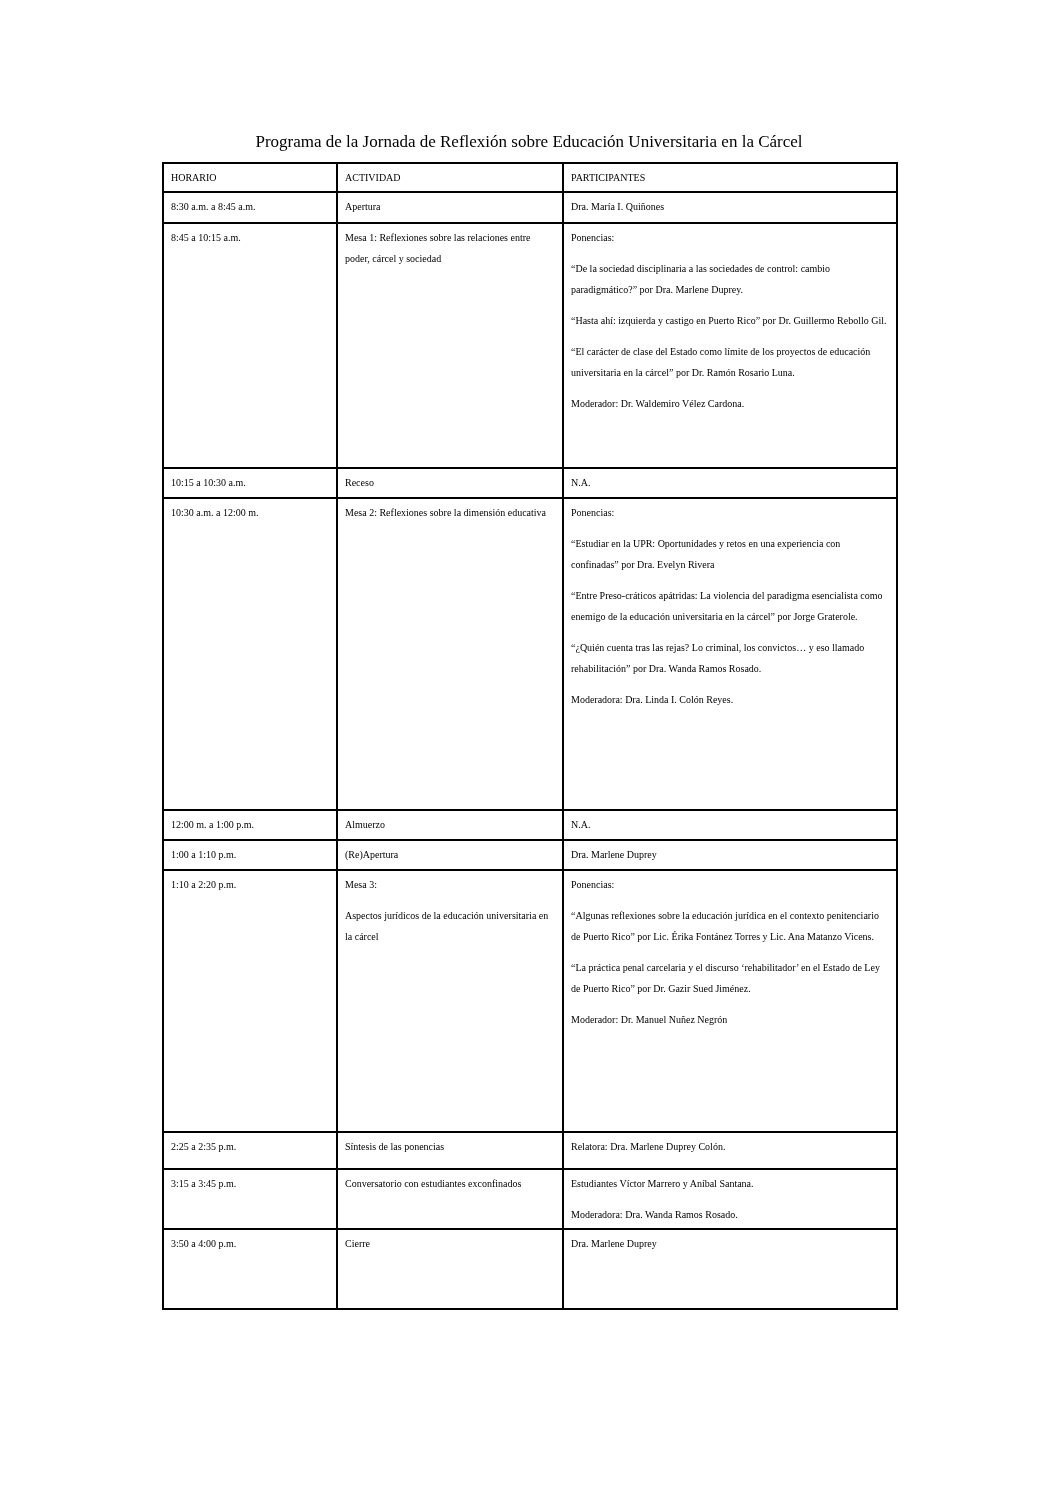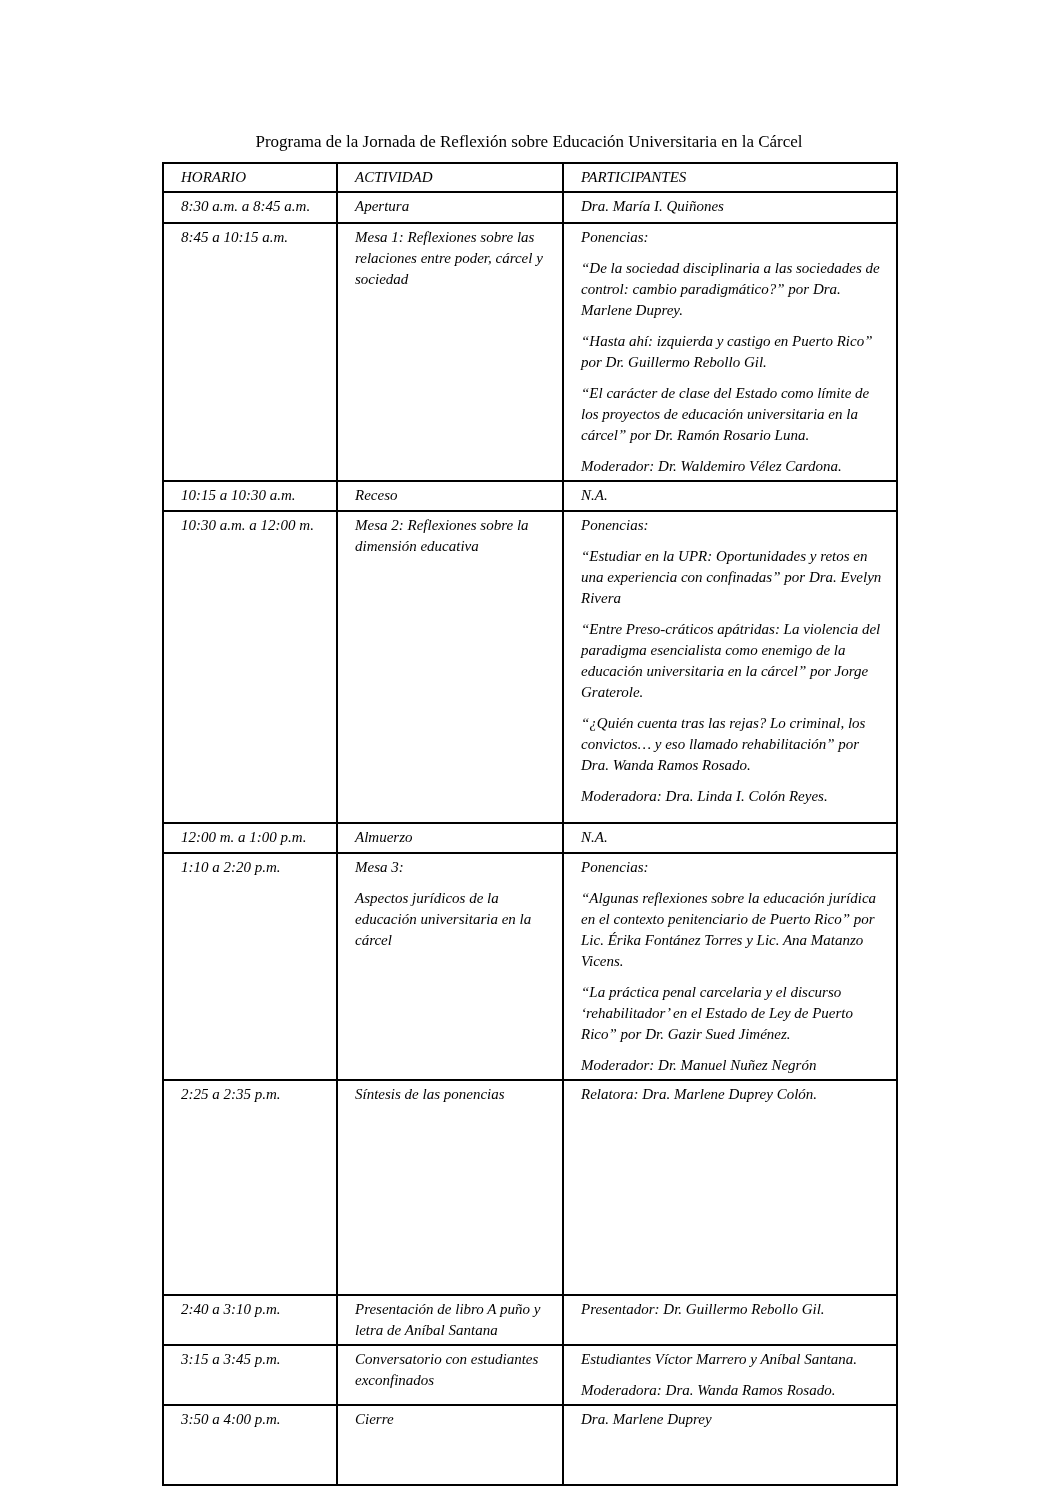--- a/index.html
+++ b/index.html
@@ -34,40 +34,39 @@
     table-layout: fixed;
   }
   col.c-horario { width: 174px; }
   col.c-actividad { width: 226px; }
   col.c-participantes { width: 334px; }
   th, td {
     border: 2px solid #000000;
     vertical-align: top;
     text-align: left;
     font-weight: normal;
-    font-size: 15px;
+    font-size: 10px;
     line-height: 21px;
-    padding: 3px 8px 3px 17px;
+    padding: 3px 8px 3px 7px;
     word-wrap: break-word;
-    font-style: italic;
   }
   td p {
     margin: 0 0 10px 0;
   }
   td p:last-child {
     margin-bottom: 0;
   }
   thead tr { height: 29px; }
   tbody tr:nth-child(1)  { height: 31px; }
   tbody tr:nth-child(2)  { height: 245px; }
   tbody tr:nth-child(3)  { height: 30px; }
   tbody tr:nth-child(4)  { height: 312px; }
   tbody tr:nth-child(5)  { height: 30px; }
   tbody tr:nth-child(6)  { height: 30px; }
-  tbody tr:nth-child(7)  { height: 215px; margin-left: 20px; }
+  tbody tr:nth-child(7)  { height: 262px; margin-left: 20px; }
   tbody tr:nth-child(8)  { height: 37px; }
   tbody tr:nth-child(9)  { height: 52px; }
   tbody tr:nth-child(10) { height: 80px; }
   tbody tr:nth-child(11) { height: 44px; }
 </style>
 </head>
 <body>
 
 <div class="page">
   <div class="doc-title">Programa de la Jornada de Reflexión sobre Educación Universitaria en la Cárcel</div>
@@ -143,20 +142,31 @@
           </td>
           <td>
             <p>Almuerzo</p>
           </td>
           <td>
             <p>N.A.</p>
           </td>
         </tr>
         <tr>
           <td>
+            <p>1:00 a 1:10 p.m.</p>
+          </td>
+          <td>
+            <p>(Re)Apertura</p>
+          </td>
+          <td>
+            <p>Dra. Marlene Duprey</p>
+          </td>
+        </tr>
+        <tr>
+          <td>
             <p>1:10 a 2:20 p.m.</p>
           </td>
           <td>
             <p>Mesa 3:</p>
             <p>Aspectos jurídicos de la educación universitaria en la cárcel</p>
           </td>
           <td>
             <p>Ponencias:</p>
             <p>“Algunas reflexiones sobre la educación jurídica en el contexto penitenciario de Puerto Rico” por Lic. Érika Fontánez Torres y Lic. Ana Matanzo Vicens.</p>
             <p>“La práctica penal carcelaria y el discurso ‘rehabilitador’ en el Estado de Ley de Puerto Rico” por Dr. Gazir Sued Jiménez.</p>
@@ -165,31 +175,20 @@
         </tr>
         <tr>
           <td>
             <p>2:25 a 2:35 p.m.</p>
           </td>
           <td>
             <p>Síntesis de las ponencias</p>
           </td>
           <td>
             <p>Relatora: Dra. Marlene Duprey Colón.</p>
-          </td>
-        </tr>
-        <tr>
-          <td>
-            <p>2:40 a 3:10 p.m.</p>
-          </td>
-          <td>
-            <p>Presentación de libro A puño y letra de Aníbal Santana</p>
-          </td>
-          <td>
-            <p>Presentador: Dr. Guillermo Rebollo Gil.</p>
           </td>
         </tr>
         <tr>
           <td>
             <p>3:15 a 3:45 p.m.</p>
           </td>
           <td>
             <p>Conversatorio con estudiantes exconfinados</p>
           </td>
           <td>

